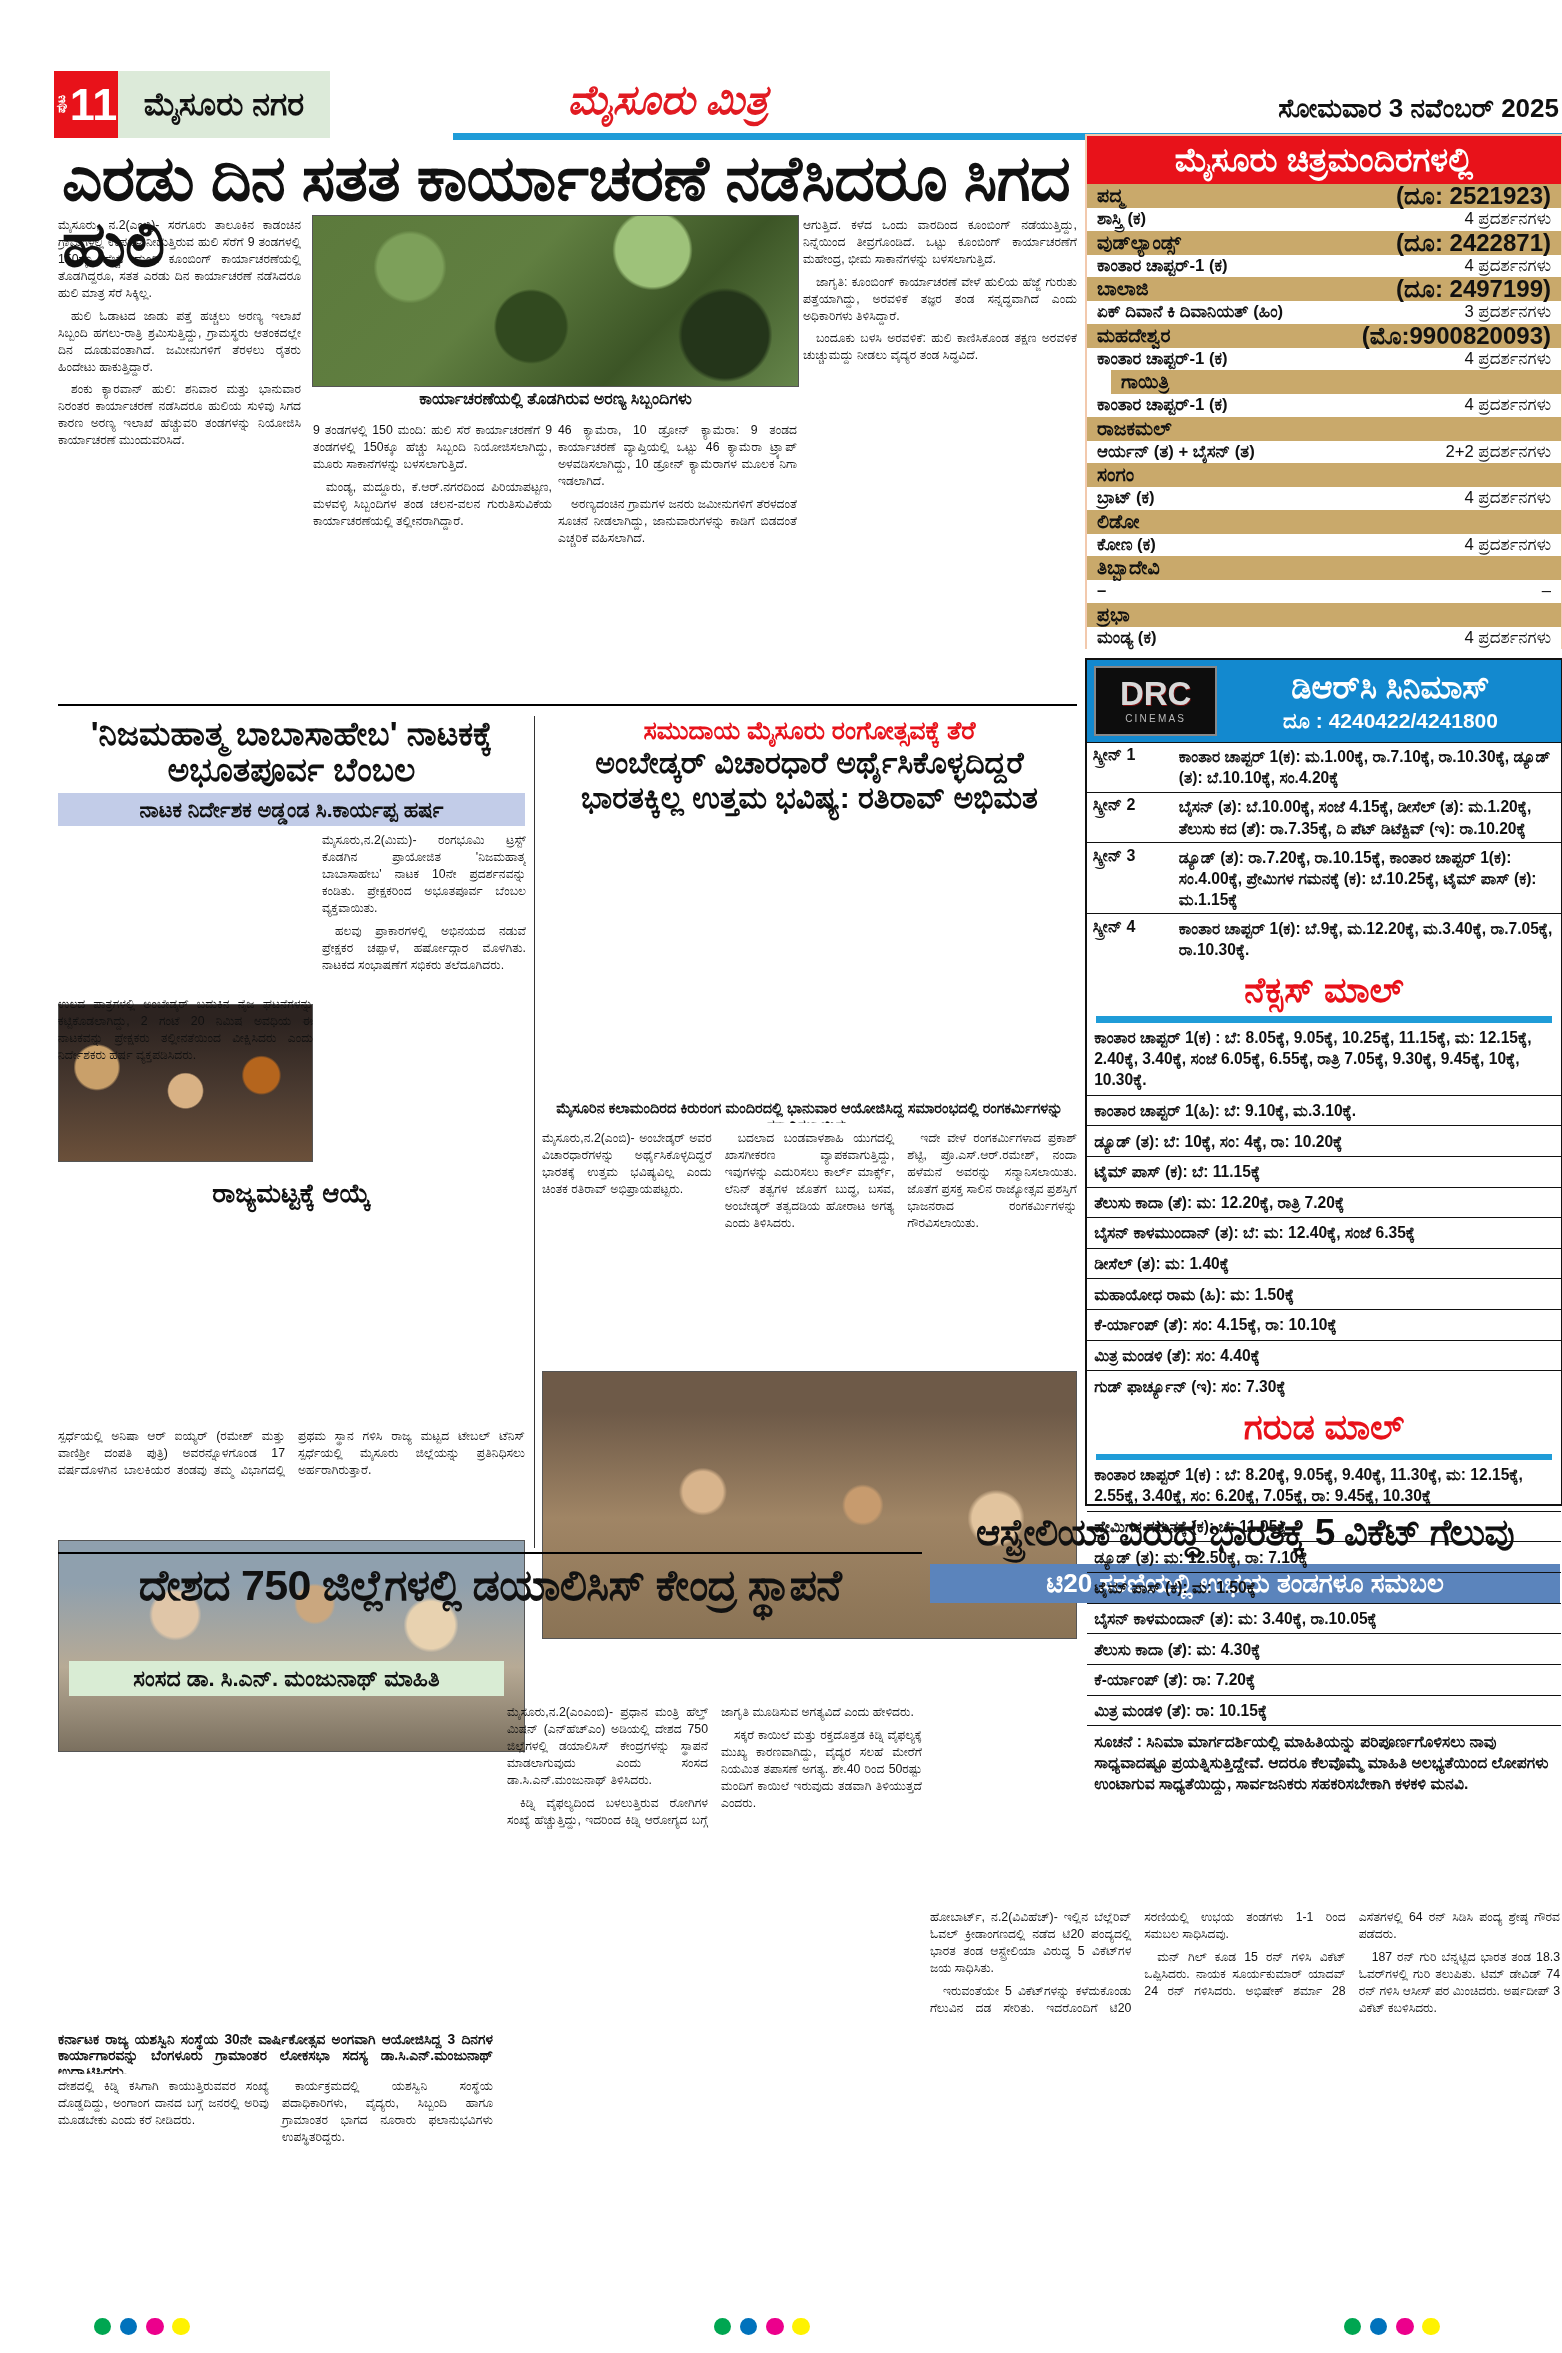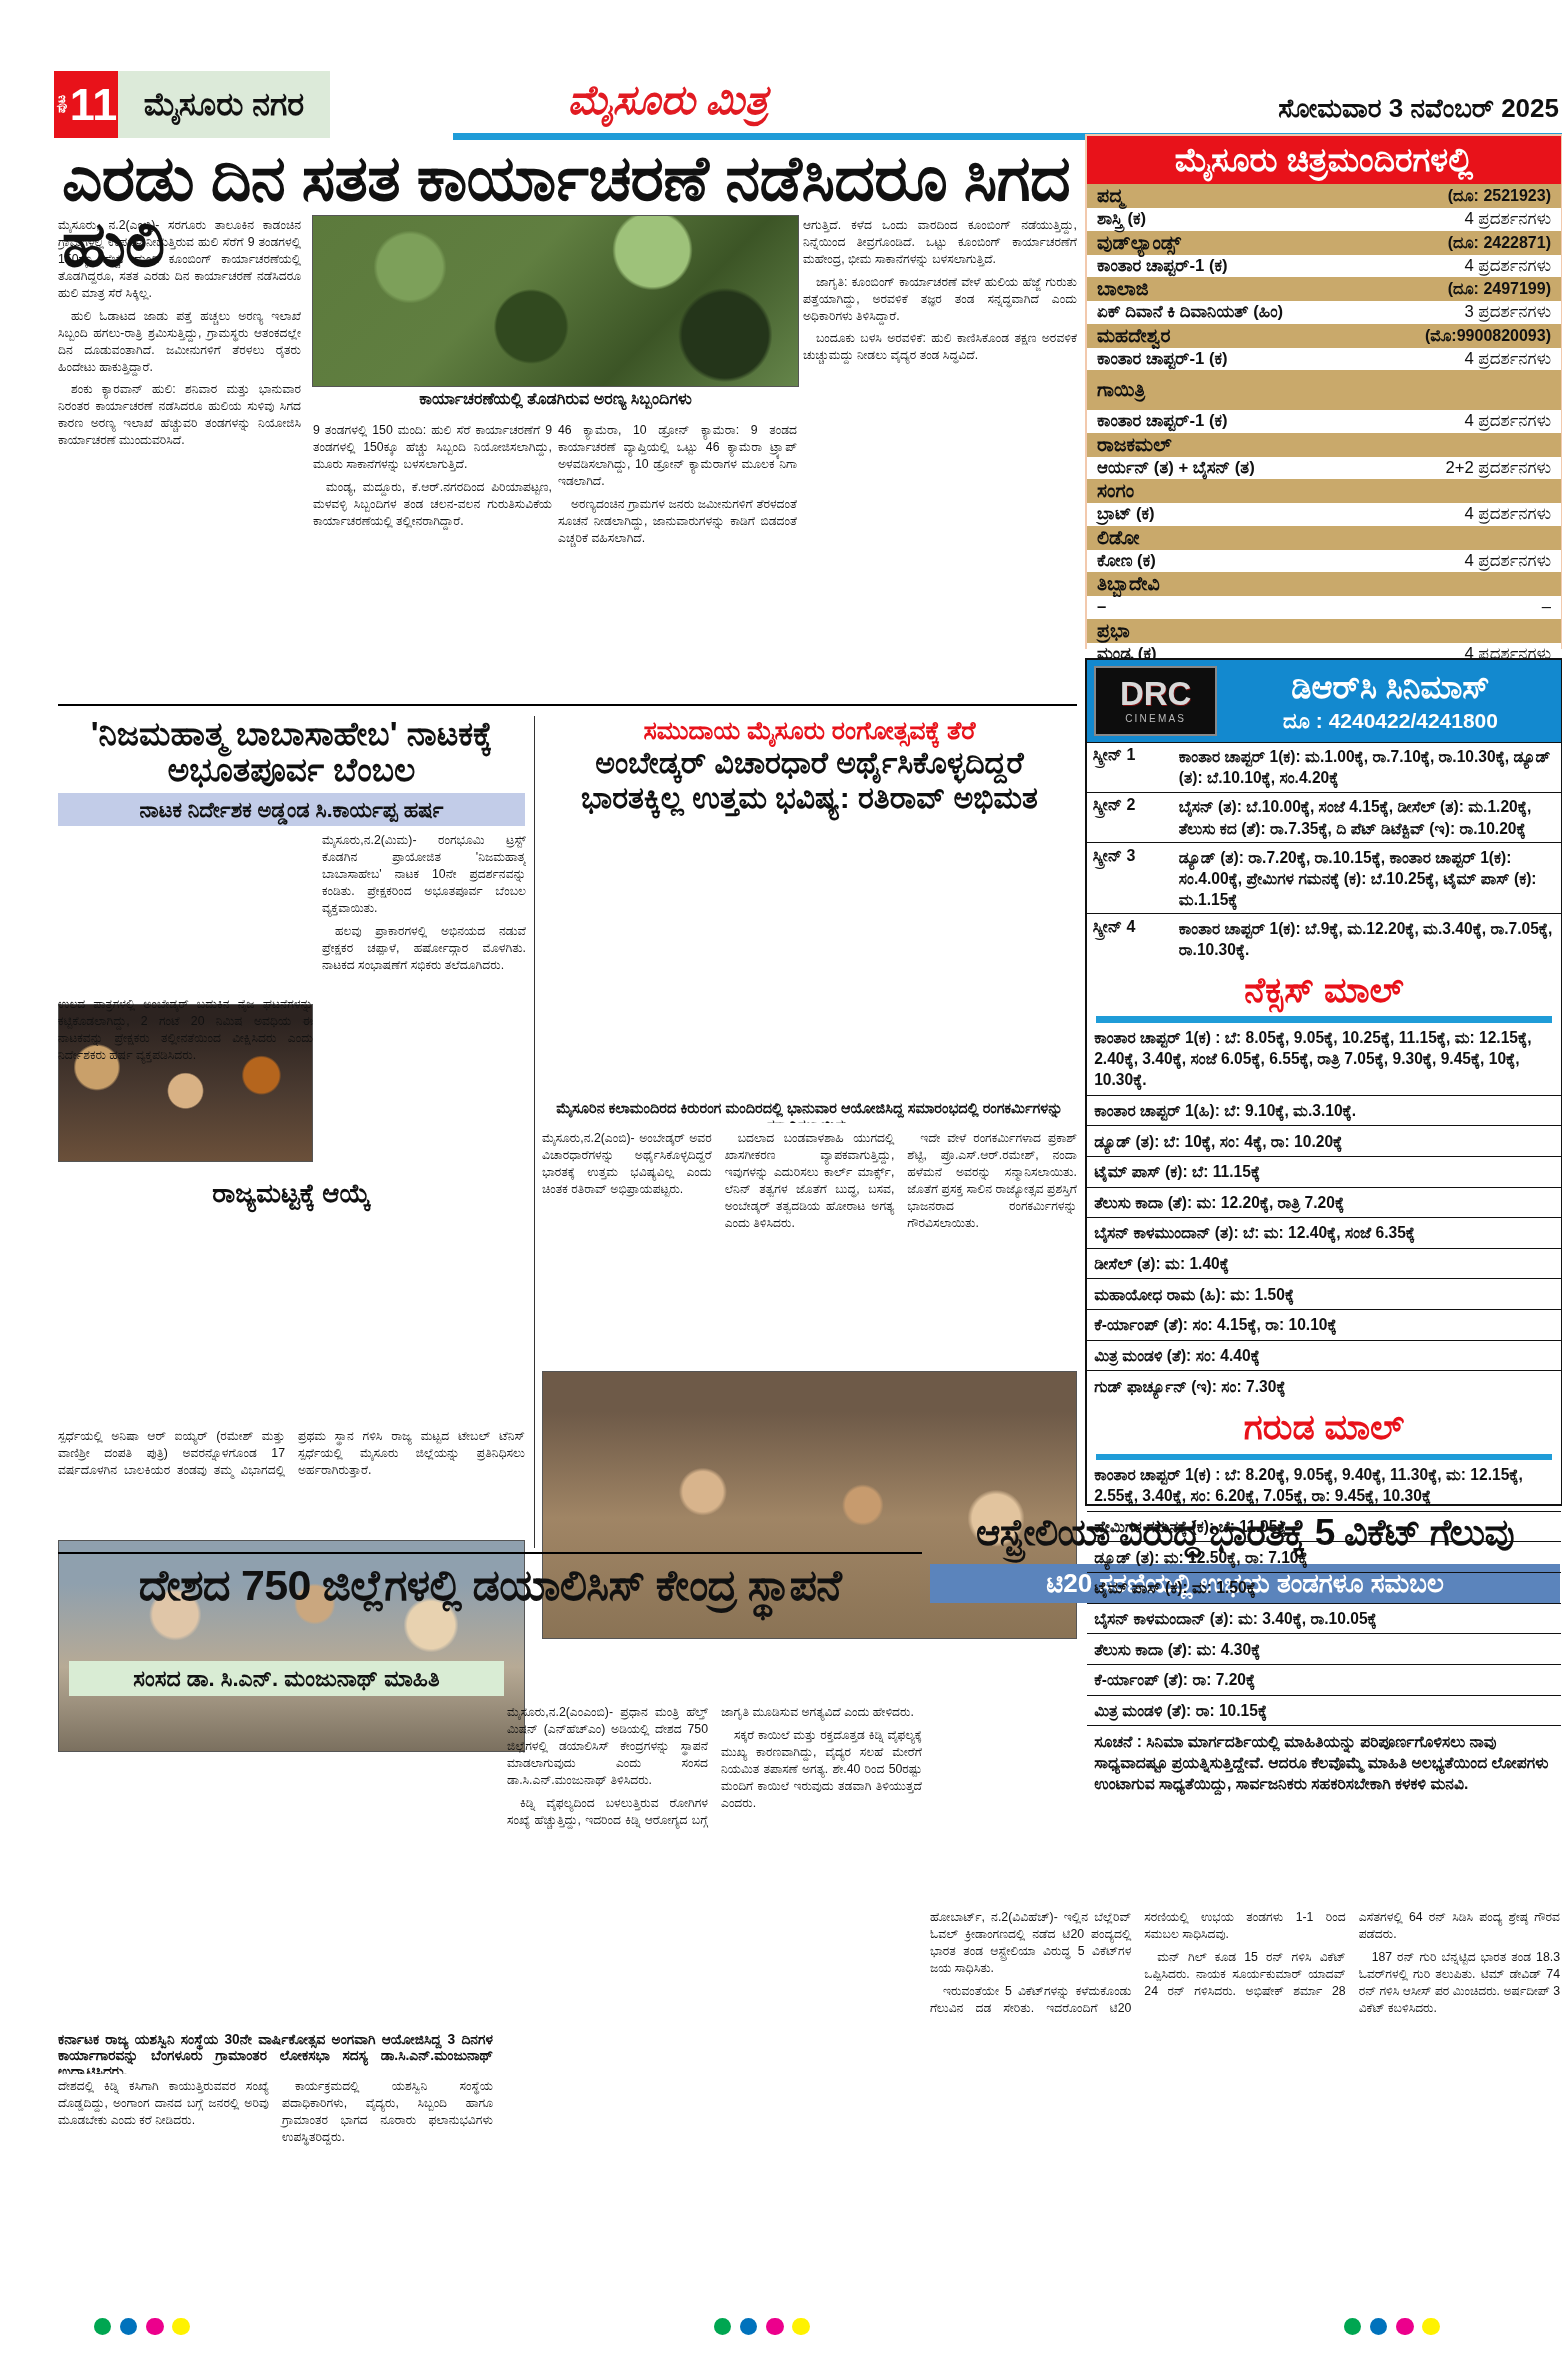--- a/index.html
+++ b/index.html
@@ -51,21 +51,21 @@
      radial-gradient(circle at 85% 55%,#e2c49e 0 5%,transparent 6%),
      linear-gradient(180deg,#6e5a48 15%,#a08565 55%,#8a7355);background-color:#7d6850;}
 
   
   .cinebox{border:2.9px solid #f2c9ad;background:#fff;}
   .cinehead{background:#e8121a;color:#fff;font-weight:bold;font-size:33px;
             display:flex;align-items:center;justify-content:center;}
   .trow{background:#c9a96b;display:flex;justify-content:space-between;align-items:center;
         padding:1.4px 10px;font-weight:bold;}
   .trow .tname{font-size:19px;}
-  .trow .tphone{font-size:16px;}
+  .trow .tphone{font-size:24px;}
   .mrow{background:#fff;display:flex;justify-content:space-between;align-items:center;
         padding:1.4px 10px;}
   .mrow .mname{font-size:16.7px;font-weight:bold;}
   .mrow .mshows{font-size:16.7px;}
 
   .blackbox{border:2.9px solid #111;background:#fff;}
   .drchead{background:#1389cf;display:flex;align-items:center;gap:10px;padding:5.8px 7.2px;}
   .drclogo{width:123px;height:70px;background:#0d0d0d;border:2.2px solid #888;color:#fff;
            display:flex;flex-direction:column;align-items:center;justify-content:center;line-height:1;}
   .drclogo .big{font-size:33px;font-weight:bold;color:#d8d8d8;text-shadow:0.7px 0.7px 0 #7a1010;}
@@ -263,21 +263,21 @@
       <span class="tname">ಮಹದೇಶ್ವರ</span>
       <span class="tphone">(ಮೊ:9900820093)</span>
     </div>
     <div class="mrow" style="height:22.5px;">
       <span class="mname">ಕಾಂತಾರ ಚಾಪ್ಟರ್-1 (ಕ)</span>
       <span class="mshows">4 ಪ್ರದರ್ಶನಗಳು</span>
     </div>
   </div>
 
   <div>
-    <div class="trow" style="height:40px;">
+    <div class="trow" style="height:24px;margin-left:24px;">
       <span class="tname">ಗಾಯಿತ್ರಿ</span>
       <span class="tphone"></span>
     </div>
     <div class="mrow" style="height:22.5px;">
       <span class="mname">ಕಾಂತಾರ ಚಾಪ್ಟರ್-1 (ಕ)</span>
       <span class="mshows">4 ಪ್ರದರ್ಶನಗಳು</span>
     </div>
   </div>
 
   <div>

